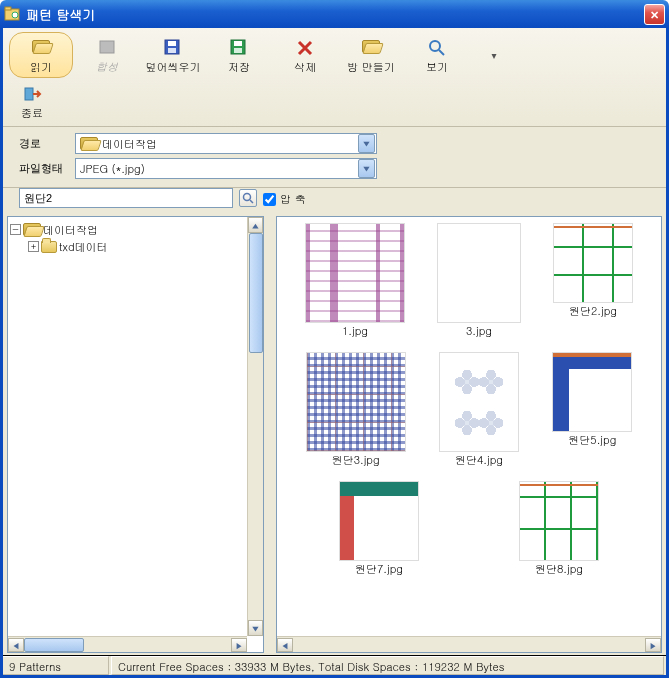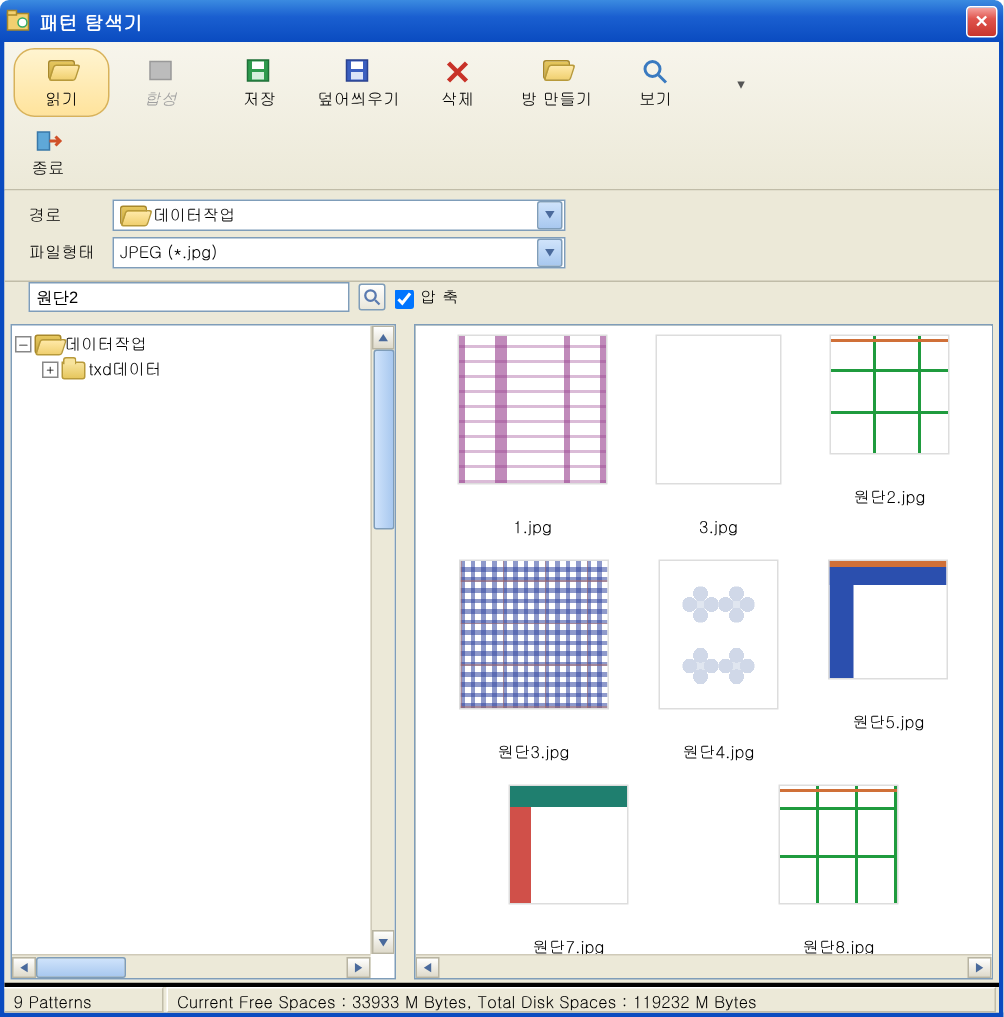--- a/index.html
+++ b/index.html
@@ -17,21 +17,21 @@
 .tool-btn { display: flex; flex-direction: column; align-items: center; justify-content: center; width: 64px; height: 46px; border: 1px solid transparent; border-radius: 3px; cursor: pointer; font-size: 11px; color: #000; }
 .tool-btn.small { width: 46px; }
 .tool-btn.active { background: linear-gradient(to bottom, #fff4d0, #ffe39c); border-color: #d8b25a; border-radius: 14px; }
 .tool-btn.disabled { color: #a0a0a0; font-style: italic; }
 .tool-btn .ticon { width: 22px; height: 20px; display: flex; align-items: center; justify-content: center; font-size: 16px; }
 .tool-btn .ticon svg { width: 20px; height: 18px; }
 .tool-btn .tlabel { margin-top: 2px; }
 
 .form-area { background: #ece9d8; padding: 6px 16px 4px; border-bottom: 1px solid #c0bca8; }
 .form-row { display: flex; align-items: center; margin-bottom: 4px; }
-.form-row .lbl { width: 56px; font-size: 11px; }
+.form-row .lbl { width: 56px; font-size: 11px; font-family: Liberation Serif, serif; }
 .form-row .dropdown { flex: 0 0 302px; height: 21px; border: 1px solid #7f9db9; background: #fff; display: flex; align-items: center; position: relative; }
 .form-row .dropdown .dval { flex: 1; padding: 0 4px; display: flex; align-items: center; gap: 4px; }
 .form-row .dropdown .darrow { width: 17px; height: 19px; margin: 1px; background: linear-gradient(to bottom, #cfe3fb, #a8c8ef); border: 1px solid #7f9db9; border-radius: 2px; display: flex; align-items: center; justify-content: center; font-size: 8px; color: #4a6a9c; }
 
 .path-row { font-size: 11px; padding: 2px 0 6px; }
 .path-row .lbl2 { display: inline-block; width: 56px; }
 
 .search-row { display: flex; align-items: center; gap: 6px; padding: 0 16px 6px; background: #ece9d8; }
 .search-input { width: 214px; height: 20px; border: 1px solid #7f9db9; background: #fff; padding: 0 4px; font-size: 11px; }
 .search-btn { width: 18px; height: 18px; border: 1px solid #7f9db9; background: linear-gradient(to bottom, #fff, #e9e6db); border-radius: 2px; display: flex; align-items: center; justify-content: center; cursor: pointer; }
@@ -53,26 +53,26 @@
 .tree-panel-scroll-h .arrowh.right { float: right; }
 .tree-panel-scroll-h .thumbh { position: absolute; left: 16px; top: 1px; height: 14px; width: 60px; background: linear-gradient(to bottom, #cfe3fb, #a8c8ef); border: 1px solid #7f9db9; border-radius: 2px; }
 .splitter { width: 4px; cursor: col-resize; }
 
 .thumbs-panel { flex: 1; border: 1px solid #7f9db9; background: #fff; overflow: auto; position: relative; }
 .thumbs-inner { padding: 6px 12px; }
 .thumbs-row { display: flex; justify-content: space-around; margin-bottom: 14px; }
 .thumb { display: flex; flex-direction: column; align-items: center; font-size: 11px; }
 .thumb .img { width: 100px; height: 100px; border: 1px solid #ddd; background: #fff; overflow: hidden; display: flex; align-items: center; justify-content: center; }
 .thumb .img.sq { width: 80px; height: 80px; }
-.thumb .cap { margin-top: 21px; }
+.thumb .cap { margin-top: 0; }
 .thumbs-panel-scroll-h { height: 16px; background: #ece9d8; position: absolute; left: 0; right: 0; bottom: 0; border-top: 1px solid #cfcab8; }
 .thumbs-panel-scroll-h .arrowh { width: 16px; height: 14px; margin-top: 1px; background: linear-gradient(to bottom, #fff, #dedacb); border: 1px solid #b8b4a2; display: inline-flex; align-items: center; justify-content: center; font-size: 8px; color: #4a6a9c; float: left; }
 .thumbs-panel-scroll-h .arrowh.right { float: right; }
 
-.statusbar { height: 20px; background: #ece9d8; border-top: 3px solid #000000; display: flex; font-size: 11px; }
+.statusbar { height: 20px; background: #ece9d8; border-top: 1px solid #000000; display: flex; font-size: 11px; }
 .statusbar .cell { border: 1px solid #c0bca8; border-top-color: #fff; border-left-color: #fff; padding: 2px 6px; margin-right: 2px; }
 .statusbar .cell.first { width: 106px; border-left: none; }
 .statusbar .cell.rest { flex: 1; }
 
 
 .pat-plaid { background: #fff; position: relative; }
 .pat-plaid::before, .pat-plaid::after { content: ""; position: absolute; inset: 0; }
 .pat-plaid::before { background: repeating-linear-gradient(90deg, rgba(150,60,140,.6) 0 4px, transparent 4px 24px, rgba(150,60,140,.6) 24px 32px, transparent 32px 70px); }
 .pat-plaid::after { background: repeating-linear-gradient(0deg, rgba(150,60,140,.35) 0 2px, transparent 2px 10px); }
 
@@ -142,36 +142,36 @@
         <span class="ticon">
             <svg viewBox="0 0 20 18">
               <rect x="3" y="3" width="14" height="12" fill="#bcbcbc" stroke="#999"></rect>
             </svg>
           </span>
         <span class="tlabel">합성</span>
       </div>
       <div class="tool-btn">
         <span class="ticon">
             <svg viewBox="0 0 20 18">
+              <rect x="2" y="2" width="14" height="14" fill="#3b5fc0" stroke="#2a4290"></rect>
+              <rect x="5" y="3" width="8" height="5" fill="#fff"></rect>
+              <rect x="5" y="10" width="8" height="5" fill="#dbe4f7"></rect>
+            </svg>
+          </span>
+        <span class="tlabel">덮어씌우기</span>
+      </div>
+      <div class="tool-btn">
+        <span class="ticon">
+            <svg viewBox="0 0 20 18">
               <rect x="2" y="2" width="14" height="14" fill="#2e9b4e" stroke="#1f7038"></rect>
               <rect x="5" y="3" width="8" height="5" fill="#fff"></rect>
               <rect x="5" y="10" width="8" height="5" fill="#d5f0dd"></rect>
             </svg>
           </span>
         <span class="tlabel">저장</span>
-      </div>
-      <div class="tool-btn">
-        <span class="ticon">
-            <svg viewBox="0 0 20 18">
-              <rect x="2" y="2" width="14" height="14" fill="#3b5fc0" stroke="#2a4290"></rect>
-              <rect x="5" y="3" width="8" height="5" fill="#fff"></rect>
-              <rect x="5" y="10" width="8" height="5" fill="#dbe4f7"></rect>
-            </svg>
-          </span>
-        <span class="tlabel">덮어씌우기</span>
       </div>
       <div class="tool-btn">
         <span class="ticon">
             <svg viewBox="0 0 20 18">
               <path d="M4 4 L16 16 M16 4 L4 16" stroke="#c83228" stroke-width="3" fill="none"></path>
             </svg>
           </span>
         <span class="tlabel">삭제</span>
       </div>
       <div class="tool-btn">

